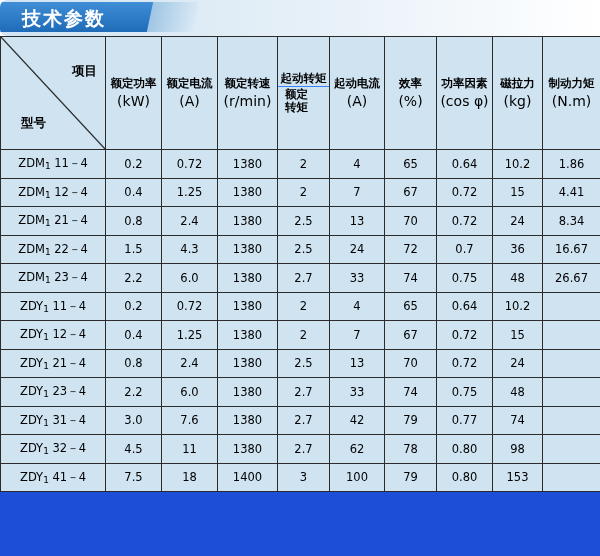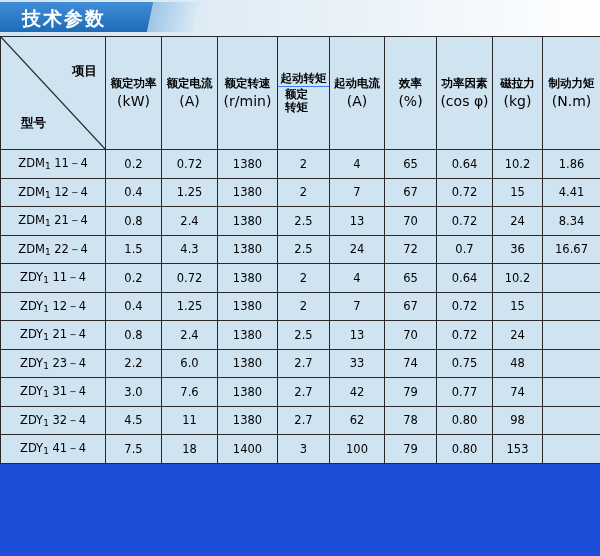--- a/index.html
+++ b/index.html
@@ -19,20 +19,21 @@
     height: 556px;
   }
 
   
   .banner {
     position: relative;
     height: 36px;
     width: 600px;
     background: linear-gradient(to right, #cfe3f2 0%, #e8f1f8 55%, #ffffff 100%);
     overflow: hidden;
+    border-radius: 7px;
   }
   .banner-bar {
     position: absolute;
     left: 0;
     top: 2px;
     width: 170px;
     height: 30px;
     background: #2277c8;
     background: linear-gradient(to bottom, #3f8ed6 0%, #1f6bb8 100%);
     transform: skewX(-12deg);
@@ -270,20 +271,32 @@
             <td>4.3</td>
             <td>1380</td>
             <td>2.5</td>
             <td>24</td>
             <td>72</td>
             <td>0.7</td>
             <td>36</td>
             <td>16.67</td>
           </tr>
           <tr>
+            <td class="model"><span>ZDM</span><sub>1</sub><span> 23－4</span></td>
+            <td>2.2</td>
+            <td>6.0</td>
+            <td>1380</td>
+            <td>2.7</td>
+            <td>33</td>
+            <td>74</td>
+            <td>0.75</td>
+            <td>48</td>
+            <td>26.67</td>
+          </tr>
+          <tr>
             <td class="model"><span>ZDY</span><sub>1</sub><span> 11－4</span></td>
             <td>0.2</td>
             <td>0.72</td>
             <td>1380</td>
             <td>2</td>
             <td>4</td>
             <td>65</td>
             <td>0.64</td>
             <td>10.2</td>
             <td class="empty-cell"></td>

